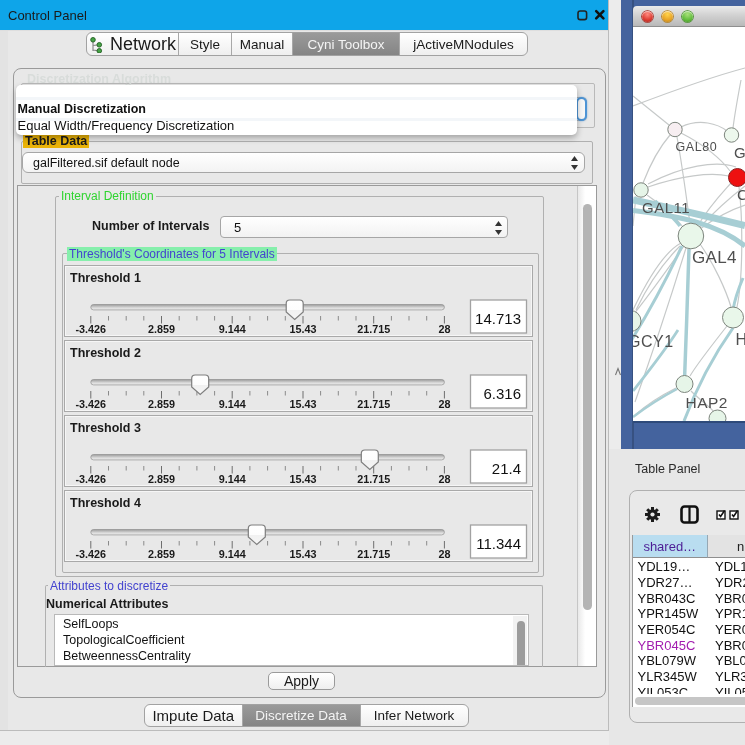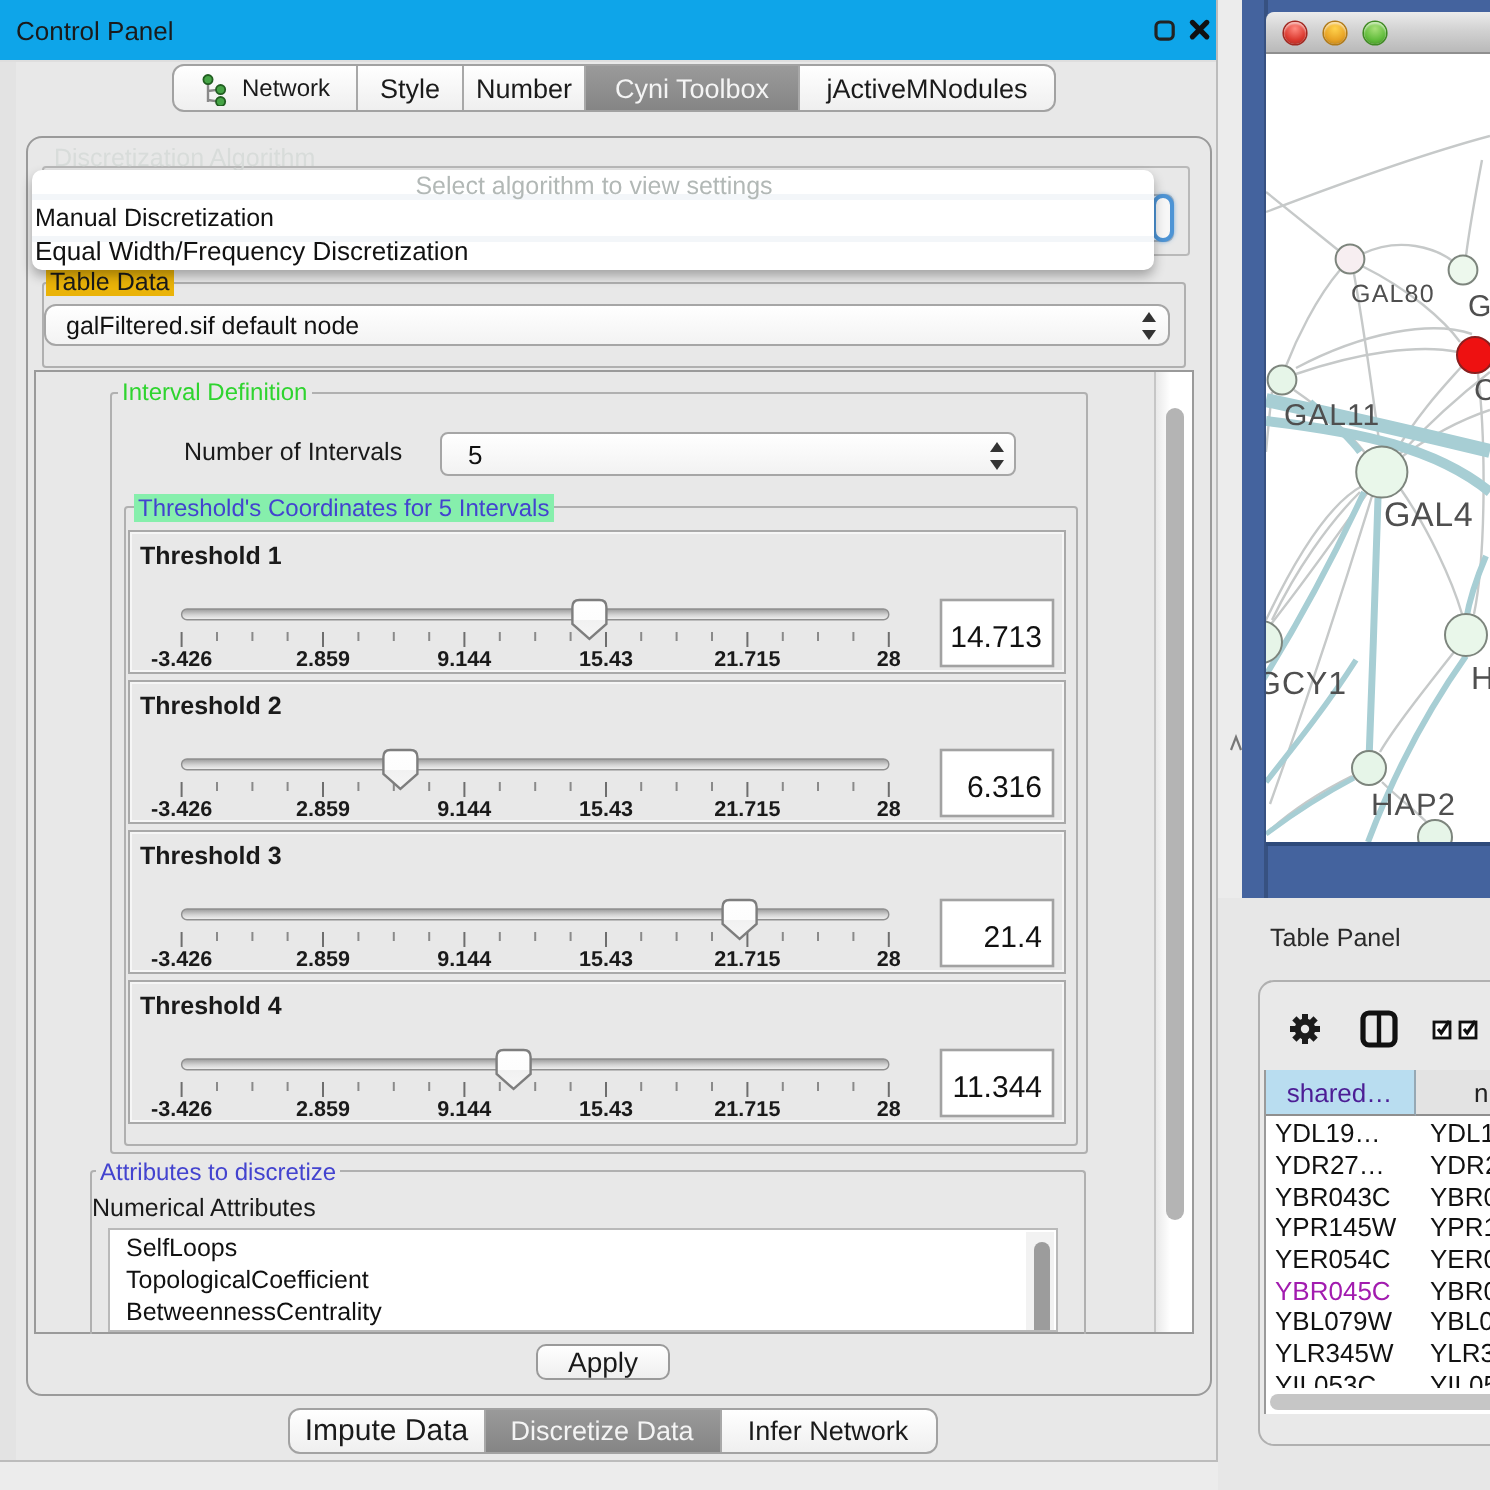--- a/index.html
+++ b/index.html
@@ -1,44 +1,44 @@
 <!DOCTYPE html>
 <html><head><meta charset="utf-8"><style>
 html,body{margin:0;padding:0}
 body{width:745px;height:745px;position:relative;overflow:hidden;
   font-family:"Liberation Sans",sans-serif;background:#ececec;color:#1a1a1a}
 .abs{position:absolute}
-.b{font-weight:normal}
+.b{font-weight:bold}
 </style></head><body>
 
 <div class="abs" style="left:0;top:0;width:608px;height:730px;background:#e8e8e8;border-right:1px solid #bcbcbc;border-bottom:1px solid #bcbcbc">
 <div class="abs" style="left:0;top:30px;width:8px;height:700px;background:#e3e3e3"></div>
 <div class="abs" style="left:0;top:0;width:608px;height:30px;background:#0ea5e9;border-bottom:1px solid #dedede">
 <div class="abs" style="left:8px;top:8px;font-size:13px;color:#1a1a1a">Control Panel</div>
 <svg class="abs" style="left:577px;top:9.5px" width="11" height="11">
         <rect x="1" y="1" width="8.6" height="8.6" rx="2.2" fill="none" stroke="#222" stroke-width="1.6"></rect>
       </svg>
 <svg class="abs" style="left:594px;top:8.5px" width="12" height="12">
         <g stroke="#111" stroke-width="2.6" stroke-linecap="round">
           <line x1="2.2" y1="2.2" x2="9.4" y2="9.4"></line>
           <line x1="9.4" y1="2.2" x2="2.2" y2="9.4"></line>
         </g>
       </svg>
 </div>
 <div class="abs" style="left:86px;top:32.4px;width:440px;height:21.5px;border:1px solid #a2a2a2;border-radius:6px;overflow:hidden;display:flex;background:linear-gradient(#fff,#efefef)">
-      <div style="width:91px;;display:flex;align-items:center;justify-content:center;font-size:12px;box-sizing:border-box"><svg width="14" height="17" style="margin-right:7px" viewBox="0 0 14 17">
+      <div style="width:91px;;display:flex;align-items:center;justify-content:center;font-size:18px;box-sizing:border-box"><svg width="14" height="17" style="margin-right:7px" viewBox="0 0 14 17">
           <g stroke="#8a8a8a" stroke-width="1.2" fill="none">
             <path d="M4 5.5 V15 M4 9.5 L9.5 8.8 M4 14 L9.5 14.8"></path>
           </g>
           <circle cx="4" cy="3.8" r="2.3" fill="#46a446" stroke="#215e21" stroke-width="0.9"></circle>
           <circle cx="10.3" cy="8.8" r="2.3" fill="#46a446" stroke="#215e21" stroke-width="0.9"></circle>
           <circle cx="10.3" cy="14.8" r="2.3" fill="#46a446" stroke="#215e21" stroke-width="0.9"></circle>
         </svg>Network</div>
       <div style="width:53px;border-left:1px solid #a8a8a8;;display:flex;align-items:center;justify-content:center;font-size:13.5px;box-sizing:border-box">Style</div>
-      <div style="width:61px;border-left:1px solid #a8a8a8;;display:flex;align-items:center;justify-content:center;font-size:13.5px;box-sizing:border-box">Number</div>
+      <div style="width:61px;border-left:1px solid #a8a8a8;;display:flex;align-items:center;justify-content:center;font-size:13.5px;box-sizing:border-box">Manual</div>
       <div style="width:107px;border-left:1px solid #a8a8a8;background:linear-gradient(#9a9a9a,#858585);color:#f4f4f4;display:flex;align-items:center;justify-content:center;font-size:13.5px;box-sizing:border-box">Cyni Toolbox</div>
       <div style="width:128px;border-left:1px solid #a8a8a8;;display:flex;align-items:center;justify-content:center;font-size:13.5px;box-sizing:border-box">jActiveMNodules</div>
     </div>
 <div class="abs" style="left:13px;top:68px;width:593px;height:630px;border:1.5px solid #9a9a9a;border-radius:8px;background:#e8e8e8;box-sizing:border-box"></div>
 <div class="abs" style="left:21px;top:83px;width:572px;height:43px;border:1px solid #b9b9b9;border-radius:2px"></div>
 <div class="abs b" style="left:27px;top:72px;font-size:12.5px;color:#d8dcda">Discretization Algorithm</div>
 <div class="abs" style="left:560px;top:97px;width:27px;height:24px;background:#fff;border:1px solid #b5b5b5;border-radius:4px;box-sizing:border-box"></div>
 <div class="abs" style="left:576px;top:96.5px;width:11px;height:24.5px;border:2.5px solid #4d94d5;border-radius:5.5px;background:#f7f7f7;box-sizing:border-box;box-shadow:0 0 2px rgba(77,148,213,.7)"></div>
 <div class="abs" style="left:21px;top:141px;width:570px;height:41px;border:1px solid #b0b0b0;border-radius:2px"></div>
 <div class="abs b" style="left:23px;top:134px;font-size:12.5px;background:#eab308;padding:0 2px;color:#1a1a1a">Table Data</div>
@@ -267,21 +267,20 @@
 <div class="abs" style="left:268px;top:671.5px;width:67px;height:18.5px;background:linear-gradient(#fff,#efefef);border:1px solid #9a9a9a;border-radius:5px;box-sizing:border-box;text-align:center;font-size:14px;line-height:16.5px">Apply</div>
 <div class="abs" style="left:144px;top:704px;width:322.5px;height:20.5px;border:1px solid #a2a2a2;border-radius:6px;overflow:hidden;display:flex;background:linear-gradient(#fff,#efefef)">
       <div style="width:96.5px;;display:flex;align-items:center;justify-content:center;font-size:15px;box-sizing:border-box">Impute Data</div>
       <div style="width:118px;border-left:1px solid #a8a8a8;background:linear-gradient(#9a9a9a,#858585);color:#f4f4f4;display:flex;align-items:center;justify-content:center;font-size:13.5px;box-sizing:border-box">Discretize Data</div>
       <div style="width:108px;border-left:1px solid #a8a8a8;;display:flex;align-items:center;justify-content:center;font-size:13.5px;box-sizing:border-box">Infer Network</div>
     </div>
 </div>
 <div class="abs" style="left:16px;top:85px;width:561px;height:50px;background:#fff;border-radius:5px;box-shadow:0 3px 6px rgba(0,0,0,.3)">
 <div class="abs" style="left:0;top:11.5px;width:561px;height:3px;background:#f3f6f9"></div>
 <div class="abs" style="left:0;top:33px;width:561px;height:3px;background:#f3f6f9"></div>
-<div class="abs" style="left:0;top:1px;width:562px;text-align:center;font-size:12.5px;color:#b2b8b6">Select algorithm to view settings</div>
 <div class="abs b" style="left:1.5px;top:16.5px;font-size:12.5px;color:#111">Manual Discretization</div>
 <div class="abs" style="left:1.5px;top:33px;font-size:13px;color:#111">Equal Width/Frequency Discretization</div>
 </div>
 <svg class="abs" style="left:614px;top:367px" width="8" height="10">
     <path d="M1.5 8 L4 1.5 L6.5 8" fill="none" stroke="#777" stroke-width="1.1"></path>
   </svg>
 <div class="abs" style="left:621px;top:0;width:124px;height:449px;background:#44639e">
 <div class="abs" style="left:11px;top:0;width:2px;height:449px;background:rgba(0,0,0,.18)"></div>
 <div class="abs" style="left:12px;top:5.5px;width:112px;height:21.5px;background:linear-gradient(#ebebeb,#d2d2d2 45%,#b9b9b9);border-top-left-radius:4px;border-bottom:1px solid #8f8f8f;box-sizing:border-box"></div>
 <div class="abs" style="left:21.0px;top:11px;width:11px;height:11px;border-radius:50%;background:radial-gradient(circle at 50% 30%,#ff8a80,#dc3a30 60%,#a02820);box-shadow:inset 0 1px 1px rgba(255,255,255,.6),0 0 0 0.8px #a02820"></div>

